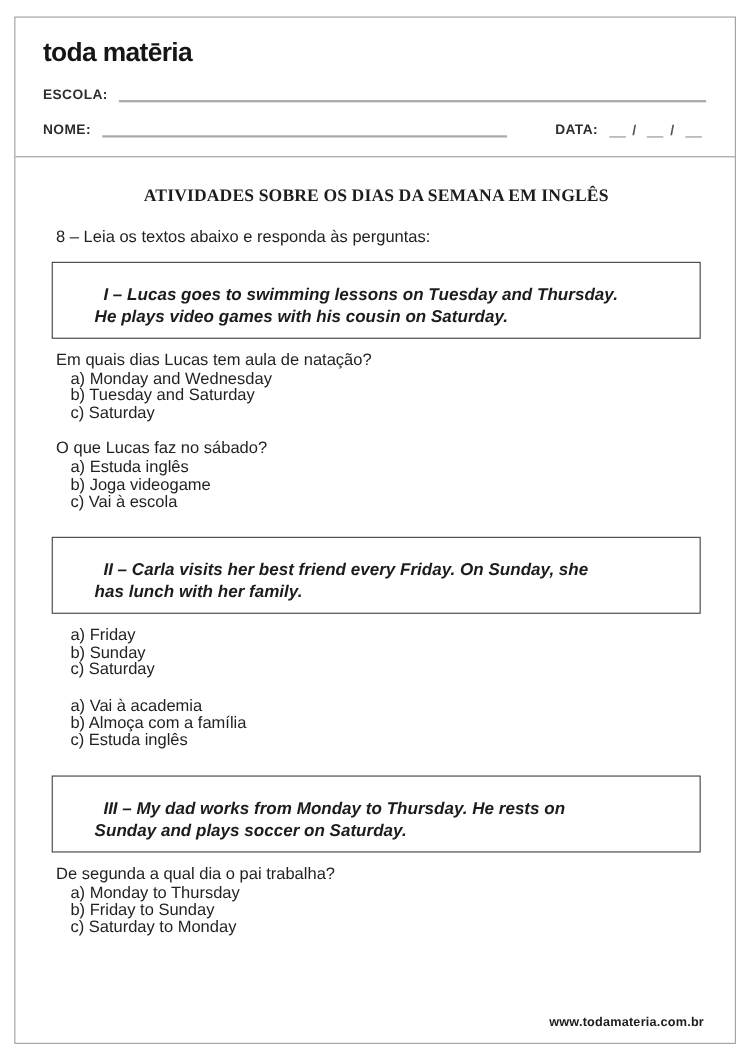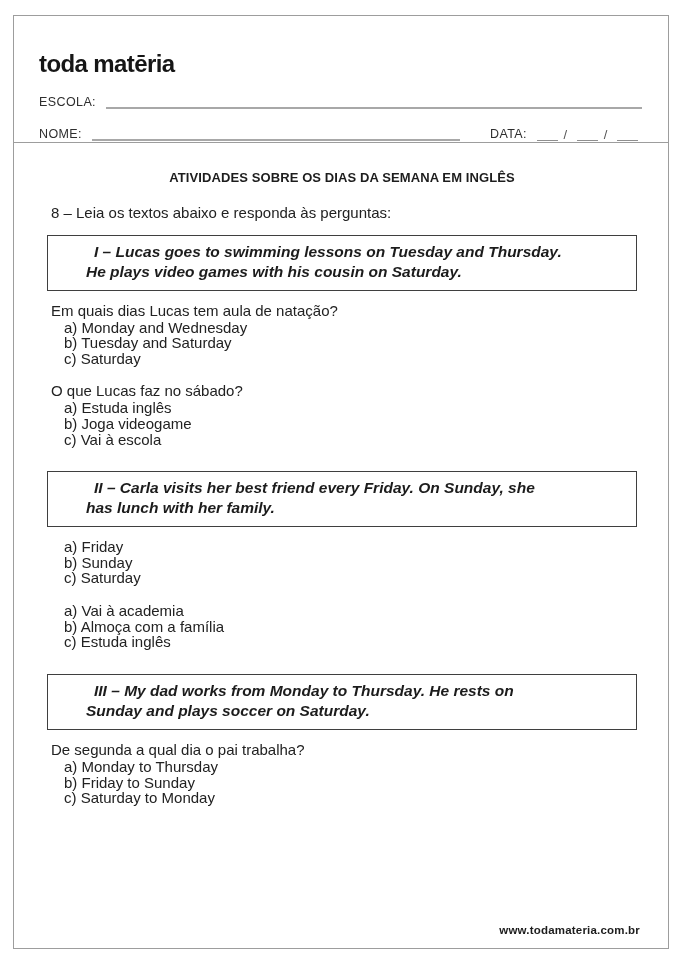--- a/index.html
+++ b/index.html
@@ -29,76 +29,77 @@
     padding: 20px 26px 0 25px;
     border-bottom: 1.5px solid #9d9d9d;
   }
   .logo {
     font-size: 24px;
     font-weight: bold;
     letter-spacing: -0.6px;
     color: #161616;
     line-height: 1;
     margin-bottom: 20px;
-    margin-top: 16px;
   }
   .field-row {
     display: flex;
     align-items: flex-end;
     margin-bottom: 19px;
+    font-weight: bold;
   }
   .field-label {
     font-size: 12.5px;
     letter-spacing: 0.4px;
     color: #2e2e2e;
     line-height: 1;
     white-space: nowrap;
   }
   .blank-line {
     flex: 1;
     border-bottom: 2px solid #a8a8a8;
     height: 1px;
     margin-left: 10px;
   }
   .name-line { flex: 0 0 368px; }
-  .date-label { margin-left: 30px; }
+  .date-label { margin-left: 44px; }
   .date-blank {
     width: 27px;
     border-bottom: 1.5px solid #8f8f8f;
     height: 1px;
     margin: 0 4px 0 10px;
   }
   .slash {
     font-size: 13px;
     color: #555555;
     line-height: 1;
     margin-left: 2px;
   }
   
   .sheet-body {
     padding: 0 31px 0 33px;
   }
   .title {
     margin: 27px 0 0 0;
     text-align: center;
-    font-size: 13px;
+    font-size: 16px;
     font-weight: bold;
     color: #1d1d1d;
     letter-spacing: 0.1px;
+    font-family: Liberation Serif, serif;
   }
   .instruction {
     margin: 20px 0 0 4px;
     font-size: 15px;
     line-height: 1.1;
   }
   .passage-box {
     box-sizing: border-box;
     border: 1.5px solid #3f3f3f;
     margin-top: 13px;
-    padding: 6px 10px 8px 38px;
+    padding: 20px 10px 8px 38px;
     font-size: 15.5px;
     font-weight: bold;
     font-style: italic;
     line-height: 20px;
     color: #1c1c1c;
   }
   .q-block + .passage-box { margin-top: 24px; }
   .passage-line.first { text-indent: 8px; }
   .q-block {
     margin: 17px 0 0 4px;

